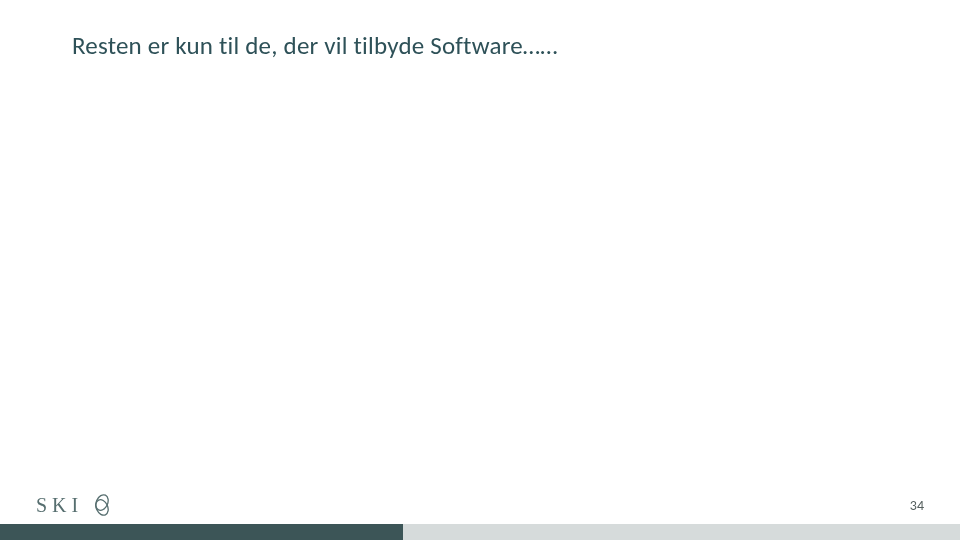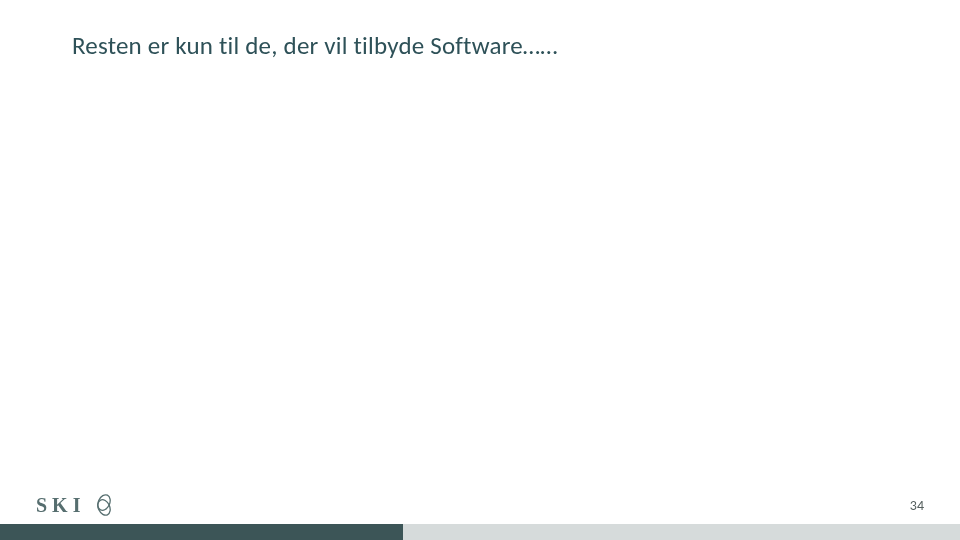--- a/index.html
+++ b/index.html
@@ -37,21 +37,21 @@
       padding: 0 36px 0 36px;
     }
     .logo-block {
       display: flex;
       align-items: center;
       gap: 6px;
     }
     .logo-text {
       font-family: "Times New Roman", Georgia, serif;
       font-size: 20px;
-      font-weight: 700;
+      font-weight: 400;
       color: #566e6f;
       letter-spacing: 5px;
     }
     .logo-mark {
       display: inline-block;
       width: 26px;
       height: 26px;
       color: #566e6f;
     }
     .page-number {

